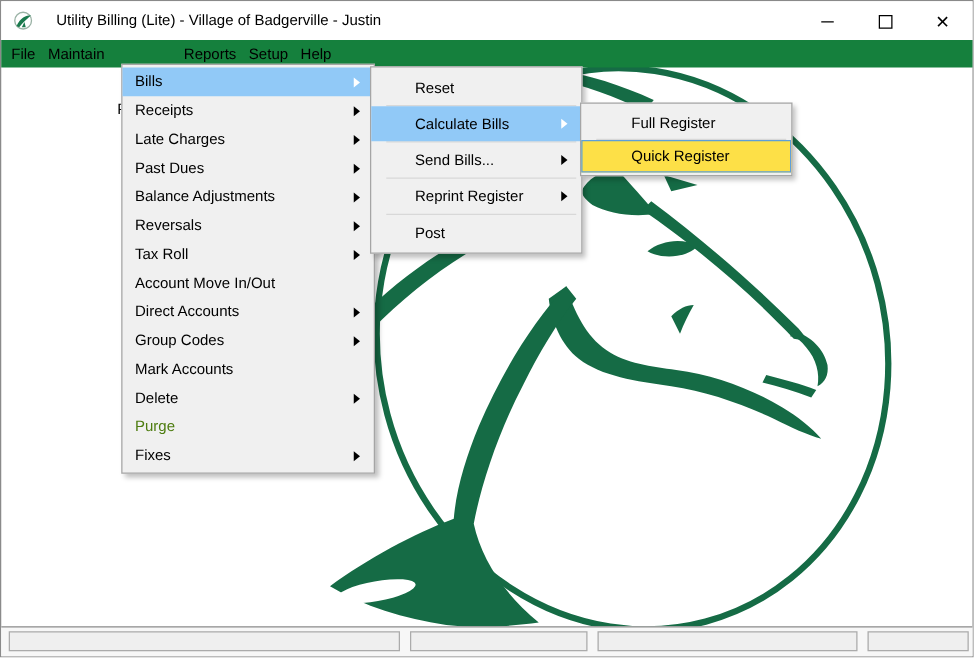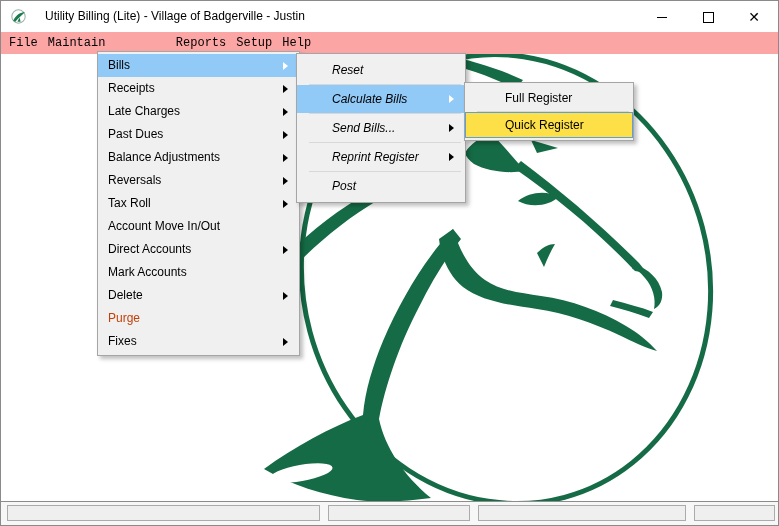--- a/index.html
+++ b/index.html
@@ -11,37 +11,37 @@
   .titlebar{position:absolute;left:0;top:0;right:0;height:31px;background:#fff;z-index:10;}
   .app-icon{position:absolute;left:9px;top:7px;width:17px;height:17px;}
   .title-text{position:absolute;left:44px;top:0;line-height:31px;white-space:nowrap;}
   .controls{position:absolute;right:1px;top:1px;height:30px;display:flex;}
   .ctrl{width:46px;height:30px;display:flex;align-items:center;justify-content:center;}
   .glyph-min{width:10px;height:1px;background:#000;}
   .glyph-max{width:9px;height:9px;border:1px solid #000;}
   .glyph-close{font-size:14px;line-height:1;}
 
   
-  .menubar{position:absolute;left:0;top:31px;right:0;height:22px;background:#fca5a5;z-index:10;display:flex;padding-left:3px;font-family:Liberation Mono, monospace;}
+  .menubar{position:absolute;left:0;top:31px;right:0;height:22px;background:#15803d;z-index:10;display:flex;padding-left:3px;}
   .mb-item{padding:0 5px;line-height:22px;white-space:nowrap;}
   .mb-item.active{background:#CCE8FF;margin-top:44px;}
 
   
   .menu-panel{position:absolute;background:#f0f0f0;border:1px solid #a5a5a5;
               box-shadow:3px 3px 4px rgba(0,0,0,0.25);box-sizing:border-box;padding:2px 0;}
   #panel-process{left:96px;top:50px;width:203px;z-index:11;}
   #panel-bills{left:295px;top:52px;width:170px;z-index:12;}
   #panel-calc{left:463px;top:81px;width:170px;z-index:13;}
 
   .mi{position:relative;height:23px;line-height:23px;padding-left:10px;white-space:nowrap;}
-  #panel-bills .mi{height:28px;line-height:28px;padding-left:35px;font-style:italic;}
+  #panel-bills .mi{height:28px;line-height:28px;padding-left:35px;}
   #panel-calc .mi{height:26px;line-height:26px;padding-left:40px;}
   .mi.hl{background:#91C9F7;}
   .mi.hl2{background:#fde047;box-shadow:inset 0 0 0 1px #5E9FD8;}
-  .mi.disabled{color:#c2410c;}
+  .mi.disabled{color:#4d7c0f;}
   .arrow{position:absolute;right:11px;top:50%;margin-top:-4px;width:0;height:0;
          border-top:4px solid transparent;border-bottom:4px solid transparent;border-left:5px solid #000;}
   .mi.hl .arrow{border-left-color:#fff;}
   .msep{height:1px;background:#d8d8d8;margin:0 4px 0 12px;}
 
   
   .statusbar{position:absolute;left:0;right:0;bottom:0;height:23px;background:#f7f7f7;
              border-top:1px solid #8c8c8c;z-index:9;}
   .sp{position:absolute;top:3px;height:16px;border:1px solid #ababab;background:#efefef;box-sizing:border-box;}
   #sp1{left:6px;width:313px;} #sp2{left:327px;width:142px;}
@@ -132,20 +132,24 @@
       <span class="arrow"></span>
     </div>
     <div class="mi">
       <span>Account Move In/Out</span>
     </div>
     <div class="mi">
       <span>Direct Accounts</span>
       <span class="arrow"></span>
     </div>
     <div class="mi">
+      <span>Group Codes</span>
+      <span class="arrow"></span>
+    </div>
+    <div class="mi">
       <span>Mark Accounts</span>
     </div>
     <div class="mi">
       <span>Delete</span>
       <span class="arrow"></span>
     </div>
     <div class="mi disabled">
       <span>Purge</span>
     </div>
     <div class="mi">

